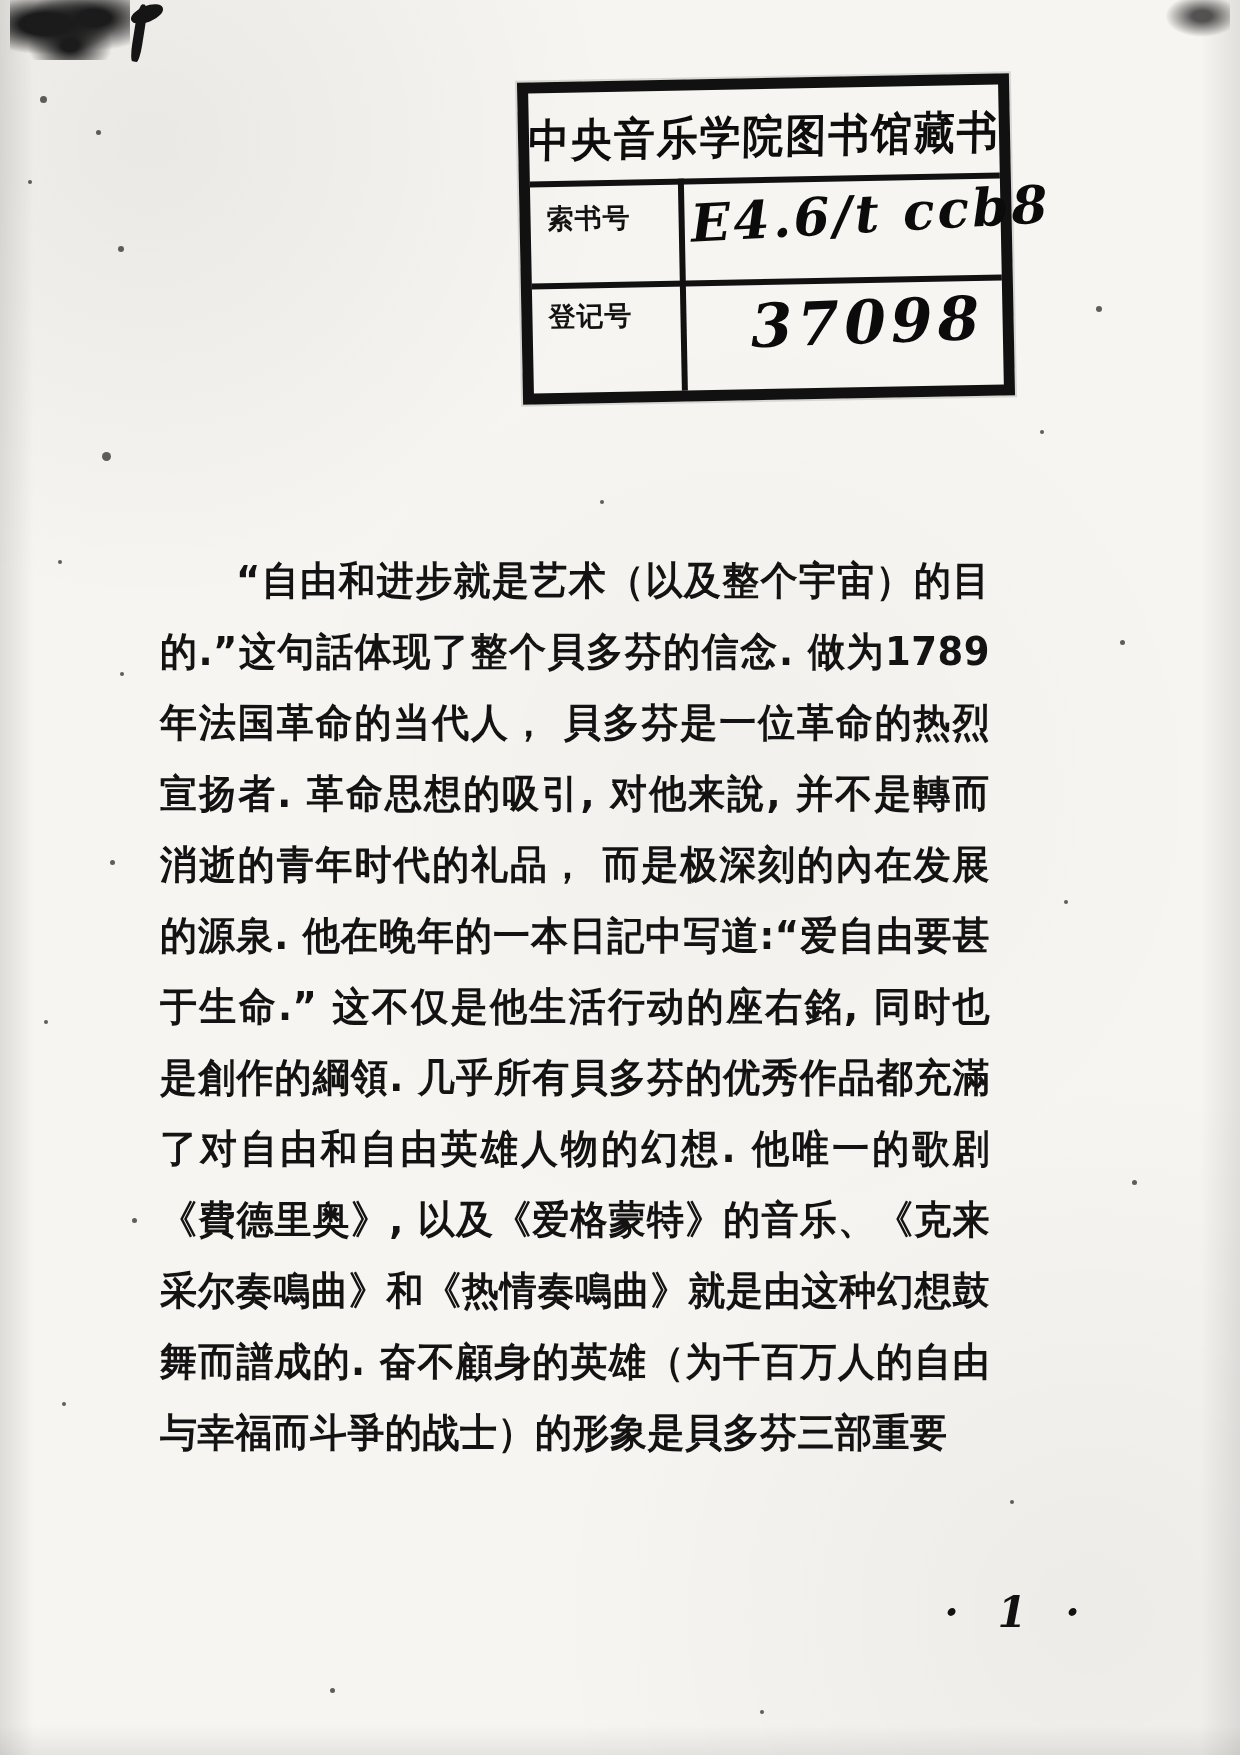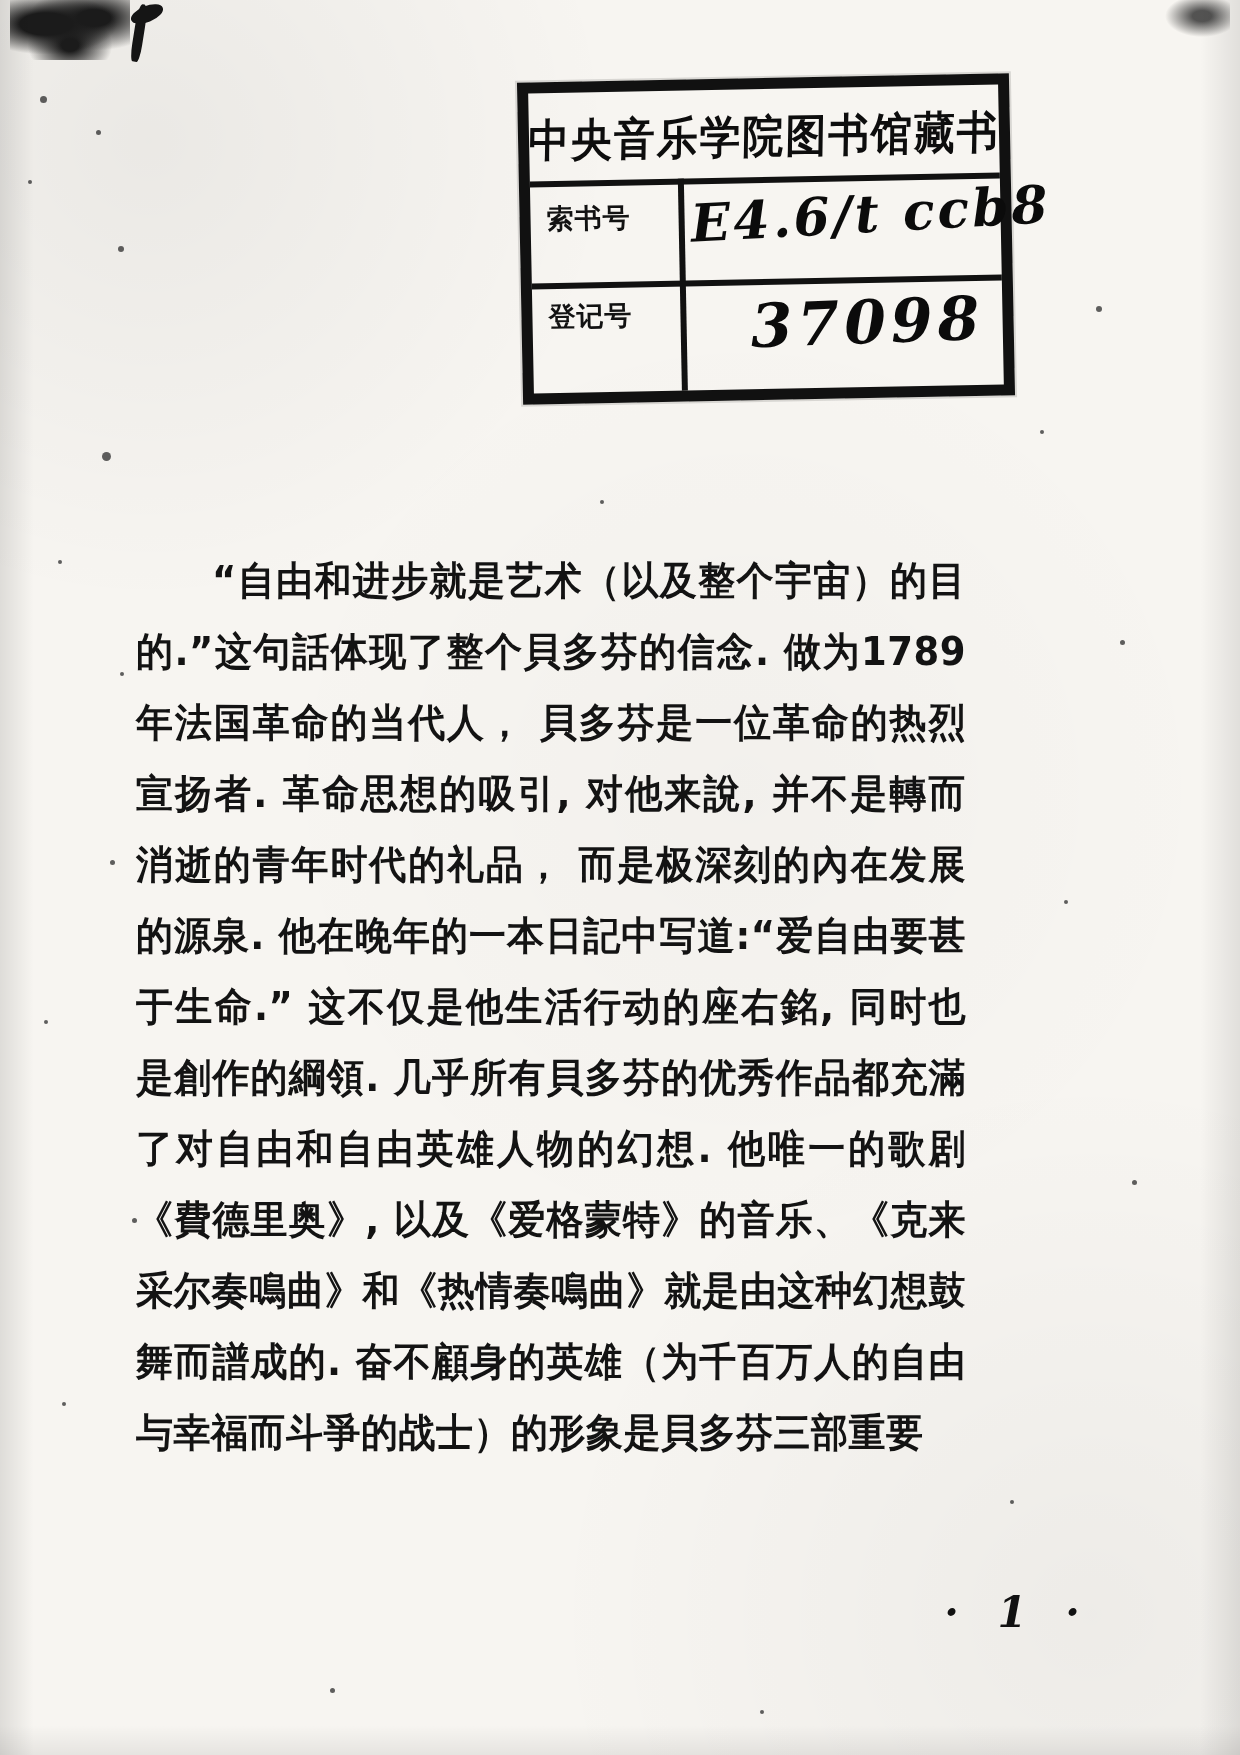--- a/index.html
+++ b/index.html
@@ -158,21 +158,21 @@
     left: 218px;
     top: 200px;
     font-size: 60px;
     letter-spacing: 5px;
     transform: rotate(-1deg);
   }
 
   
   .body-text {
     position: absolute;
-    left: 136px;
+    left: 160px;
     top: 545px;
     width: 830px;
   }
   .para {
     margin: 0;
     font-family: "DejaVu Sans", sans-serif;
     font-size: 37px;
     font-weight: 700;
     line-height: 67px;
     color: #131313;

